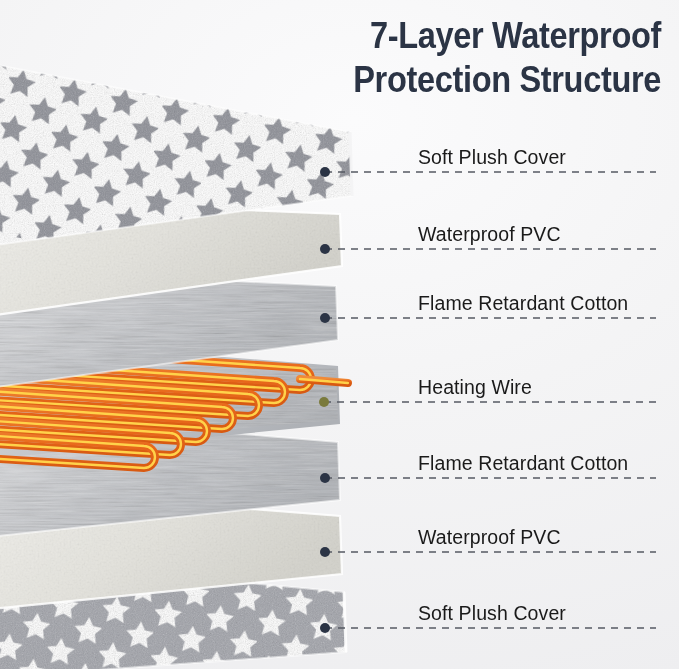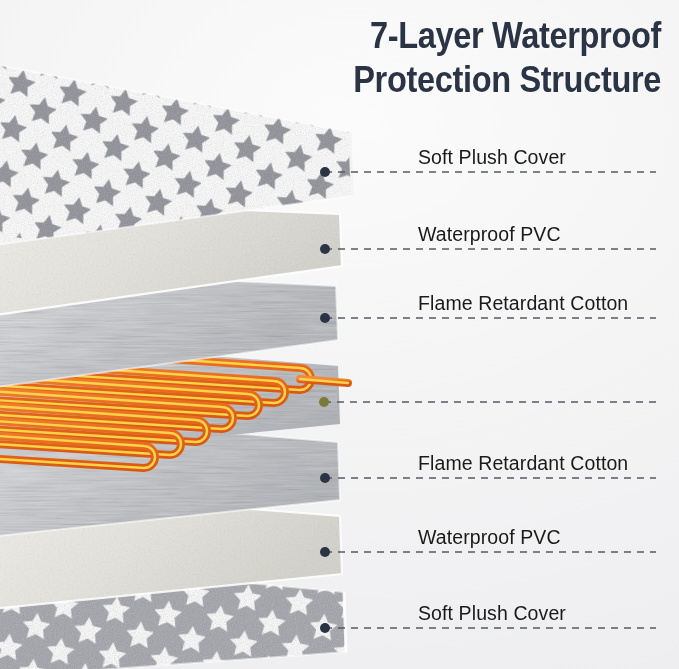--- a/index.html
+++ b/index.html
@@ -253,17 +253,18 @@
       <circle cx="324" cy="402" r="5" fill="#7a7a3c"></circle>
       <circle cx="325" cy="478" r="5"></circle>
       <circle cx="325" cy="552" r="5"></circle>
       <circle cx="325" cy="628" r="5"></circle>
     </g>
   </svg>
 
   <div class="label" style="left:418px;top:146px">Soft Plush Cover</div>
   <div class="label" style="left:418px;top:223px">Waterproof PVC</div>
   <div class="label" style="left:418px;top:292px">Flame Retardant Cotton</div>
+  <div class="label" style="left:418px;top:376px">Heating Wire</div>
   <div class="label" style="left:418px;top:452px">Flame Retardant Cotton</div>
   <div class="label" style="left:418px;top:526px">Waterproof PVC</div>
   <div class="label" style="left:418px;top:602px">Soft Plush Cover</div>
 
 </div>
 
 </body></html>

